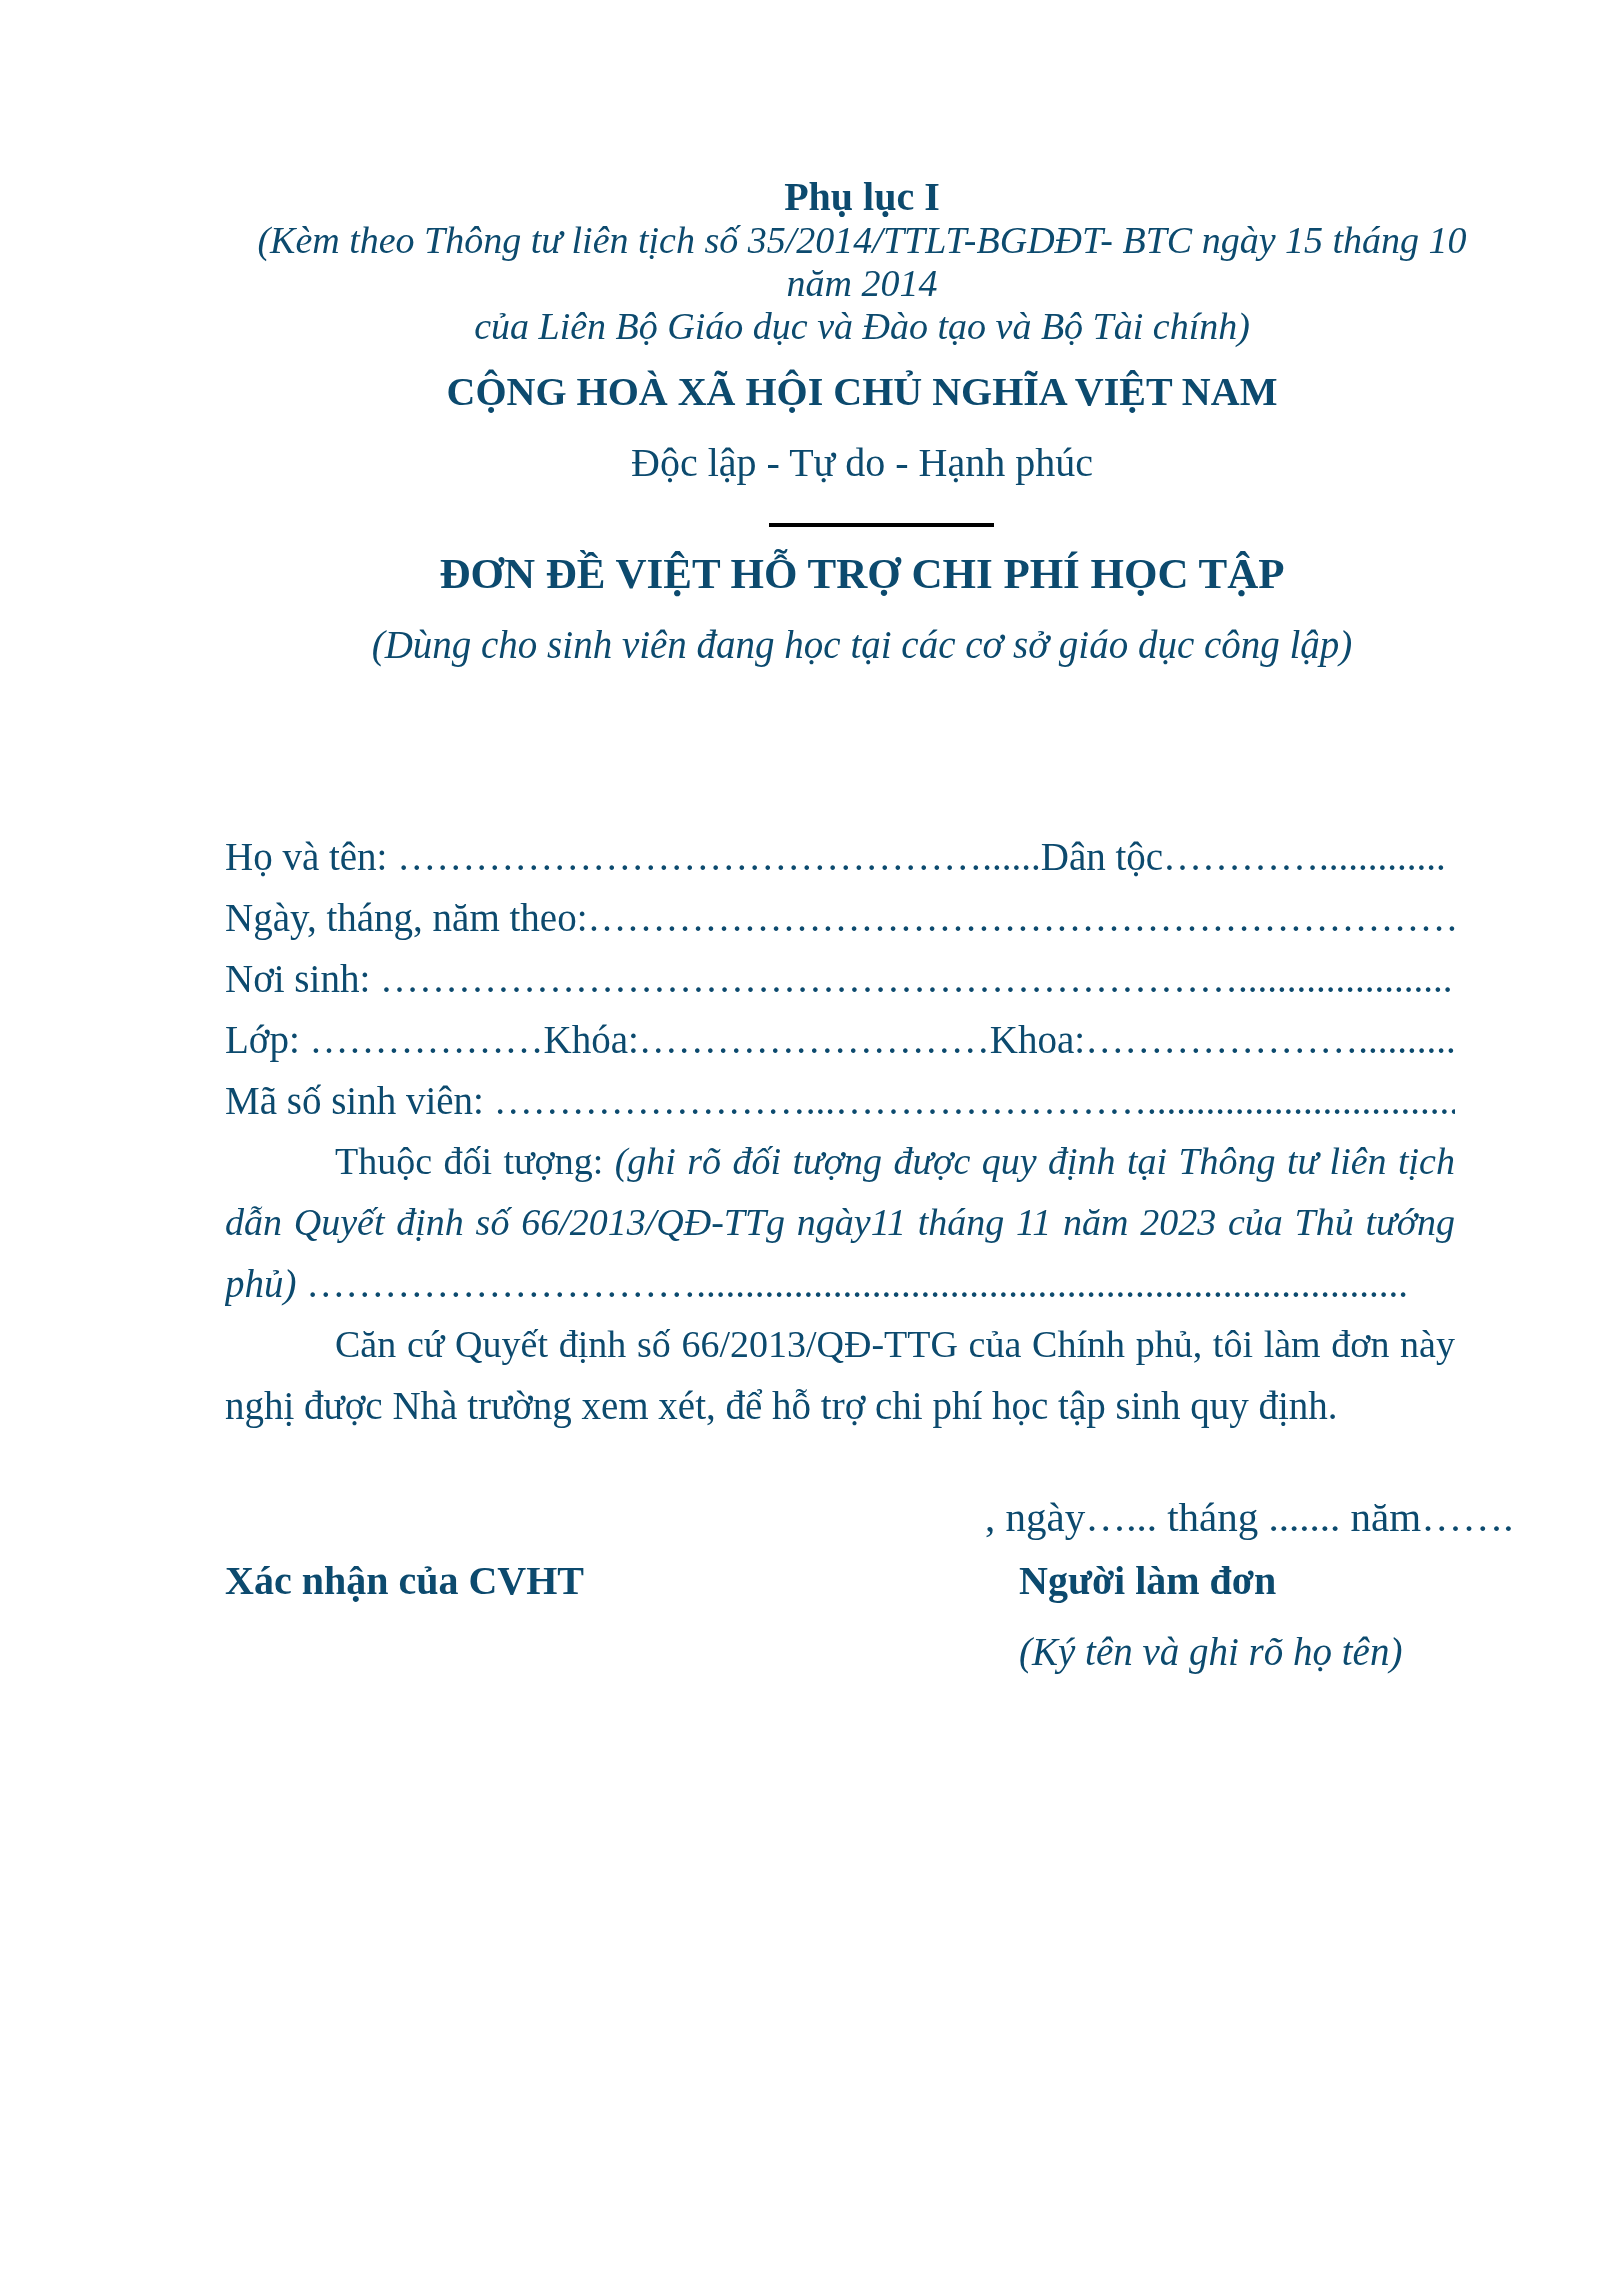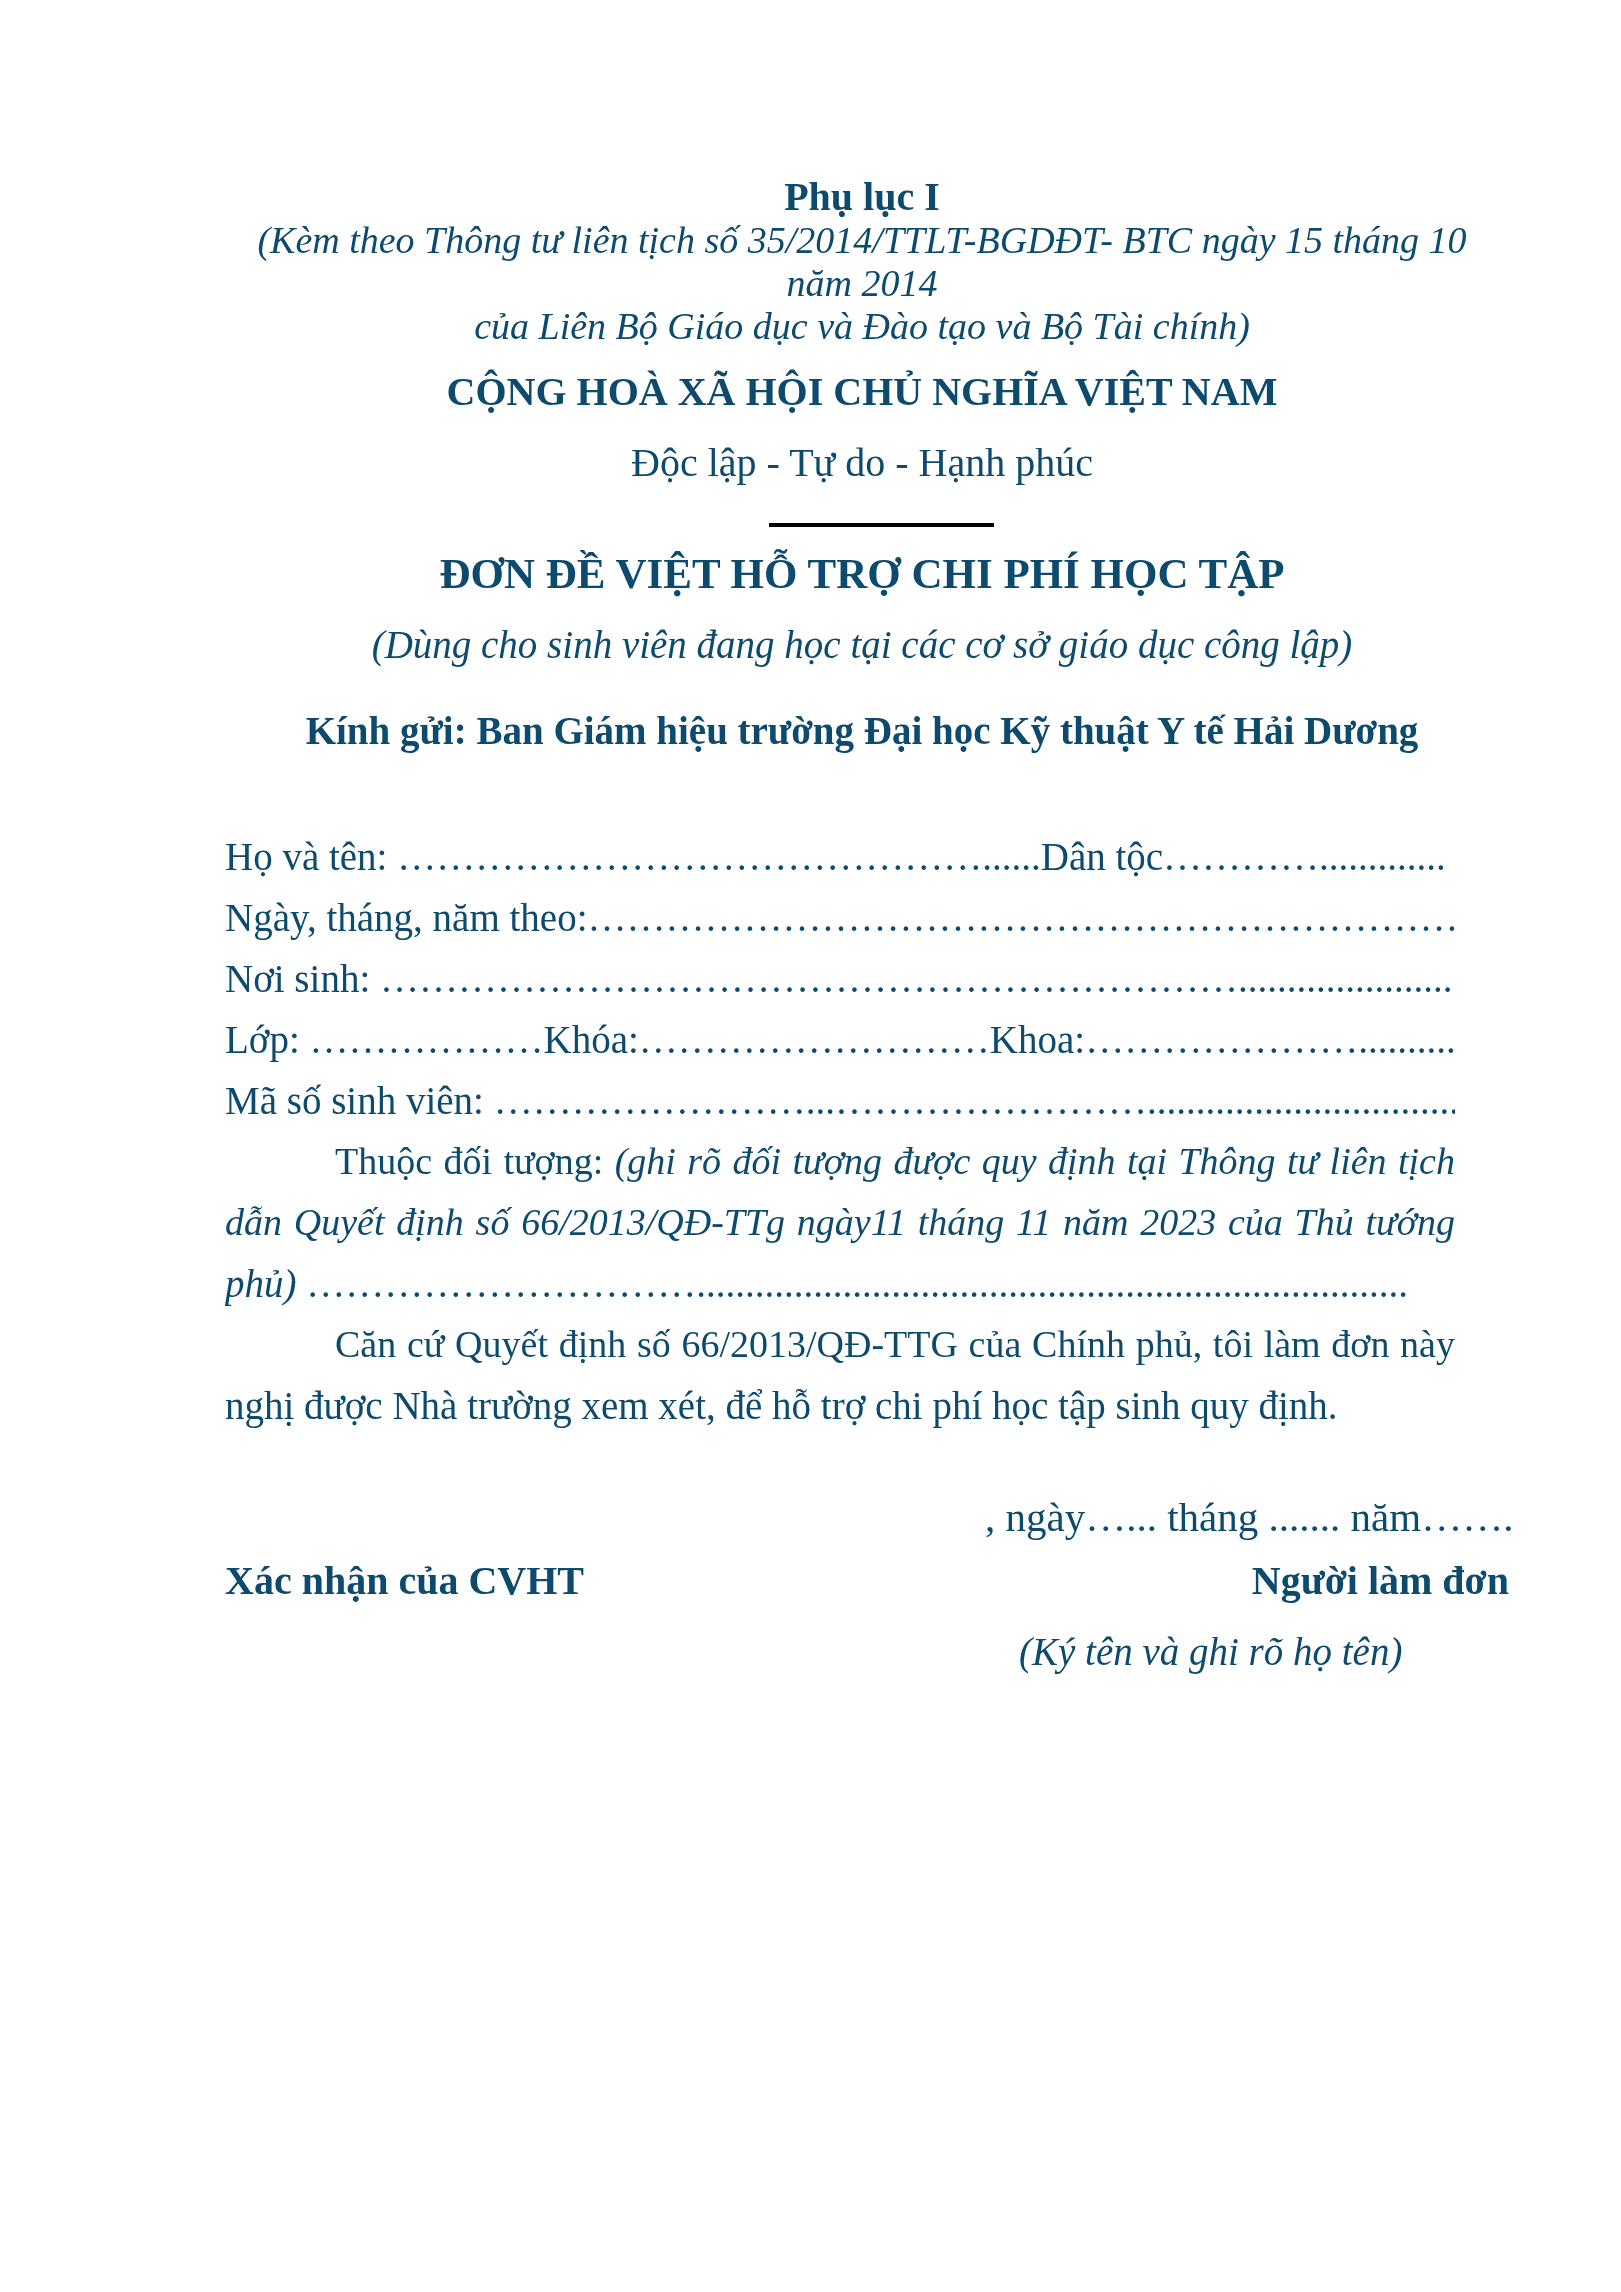--- a/index.html
+++ b/index.html
@@ -114,21 +114,21 @@
     width: 510px;
     text-align: left;
     font-size: 40px;
     font-weight: bold;
     line-height: 49px;
   }
   .sig-right {
     top: 1529px;
     left: 1019px;
     width: 490px;
-    text-align: right;
+    text-align: left;
     font-size: 40px;
     font-weight: bold;
     line-height: 49px;
   }
   .sig-right-note {
     top: 1600px;
     left: 1019px;
     width: 490px;
     text-align: left;
     font-size: 39px;
@@ -151,21 +151,20 @@
   <div class="abs center-col national-country">CỘNG HOÀ XÃ HỘI CHỦ NGHĨA VIỆT NAM</div>
 
   <div class="abs center-col national-motto">Độc lập - Tự do - Hạnh phúc</div>
 
   <div class="abs divider"></div>
 
   <div class="abs center-col form-title">ĐƠN ĐỀ VIỆT HỖ TRỢ CHI PHÍ HỌC TẬP</div>
 
   <div class="abs center-col form-subtitle">(Dùng cho sinh viên đang học tại các cơ sở giáo dục công lập)</div>
 
-  <div class="abs center-col recipient">Kính gửi: Ban Giám hiệu trường Đại học Kỹ thuật Y tế Hải Dương</div>
 
   <div class="abs body-col">
 
     <div class="line">
       <span>Họ và tên: </span><span>………………………………………......</span><span>Dân tộc</span><span>………….............</span>
     </div>
 
     <div class="line">
       <span>Ngày, tháng, năm theo:</span><span>……………………………………………………………..</span>
     </div>

